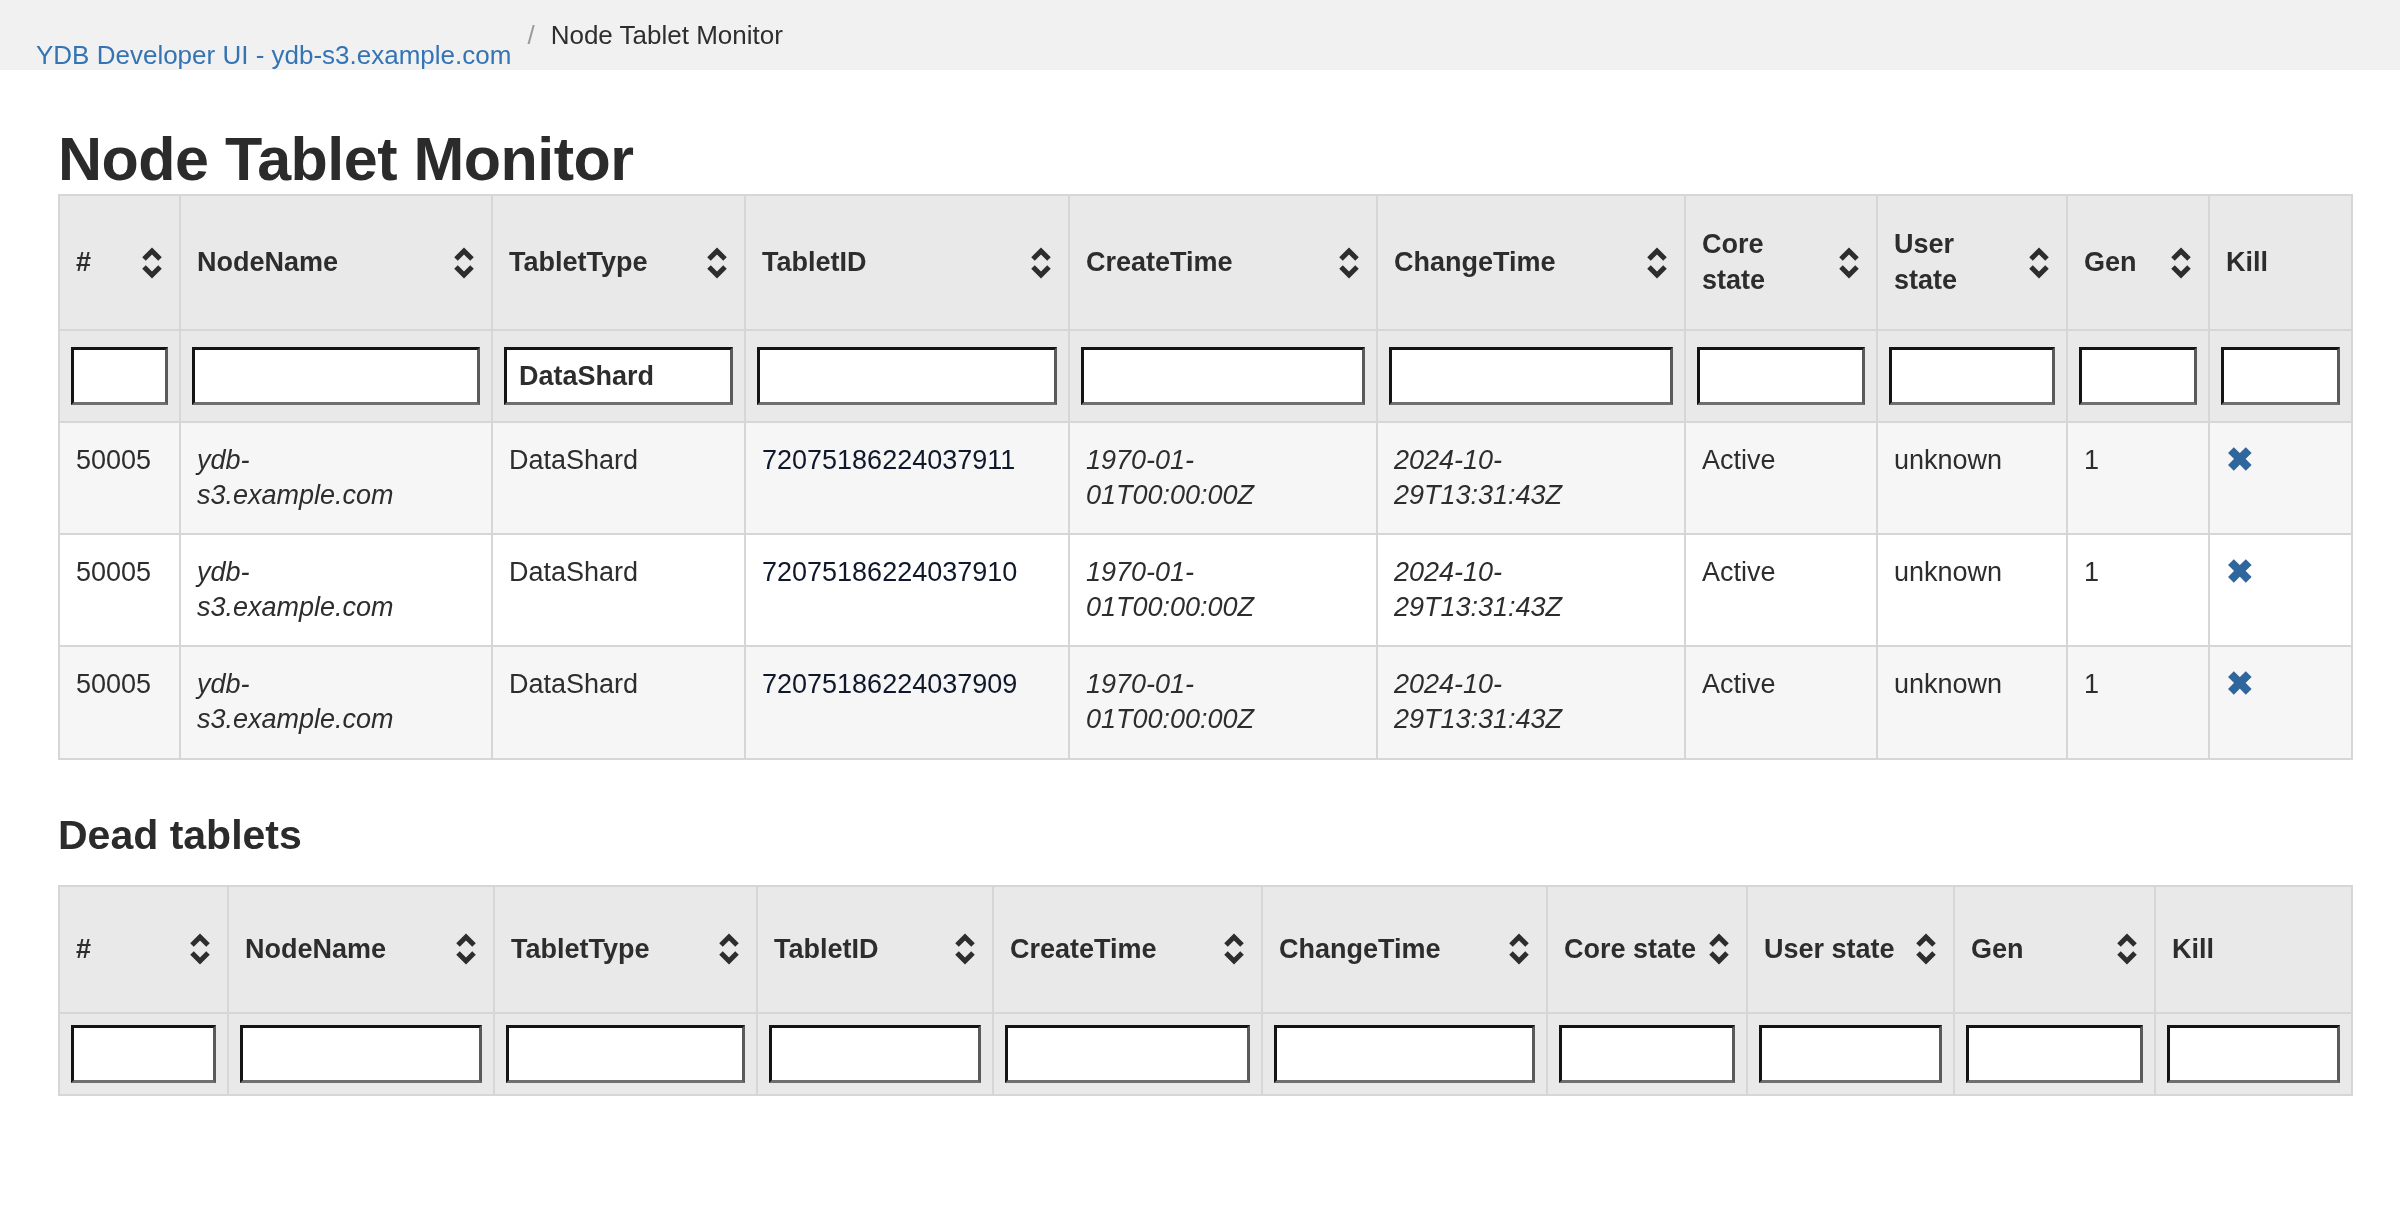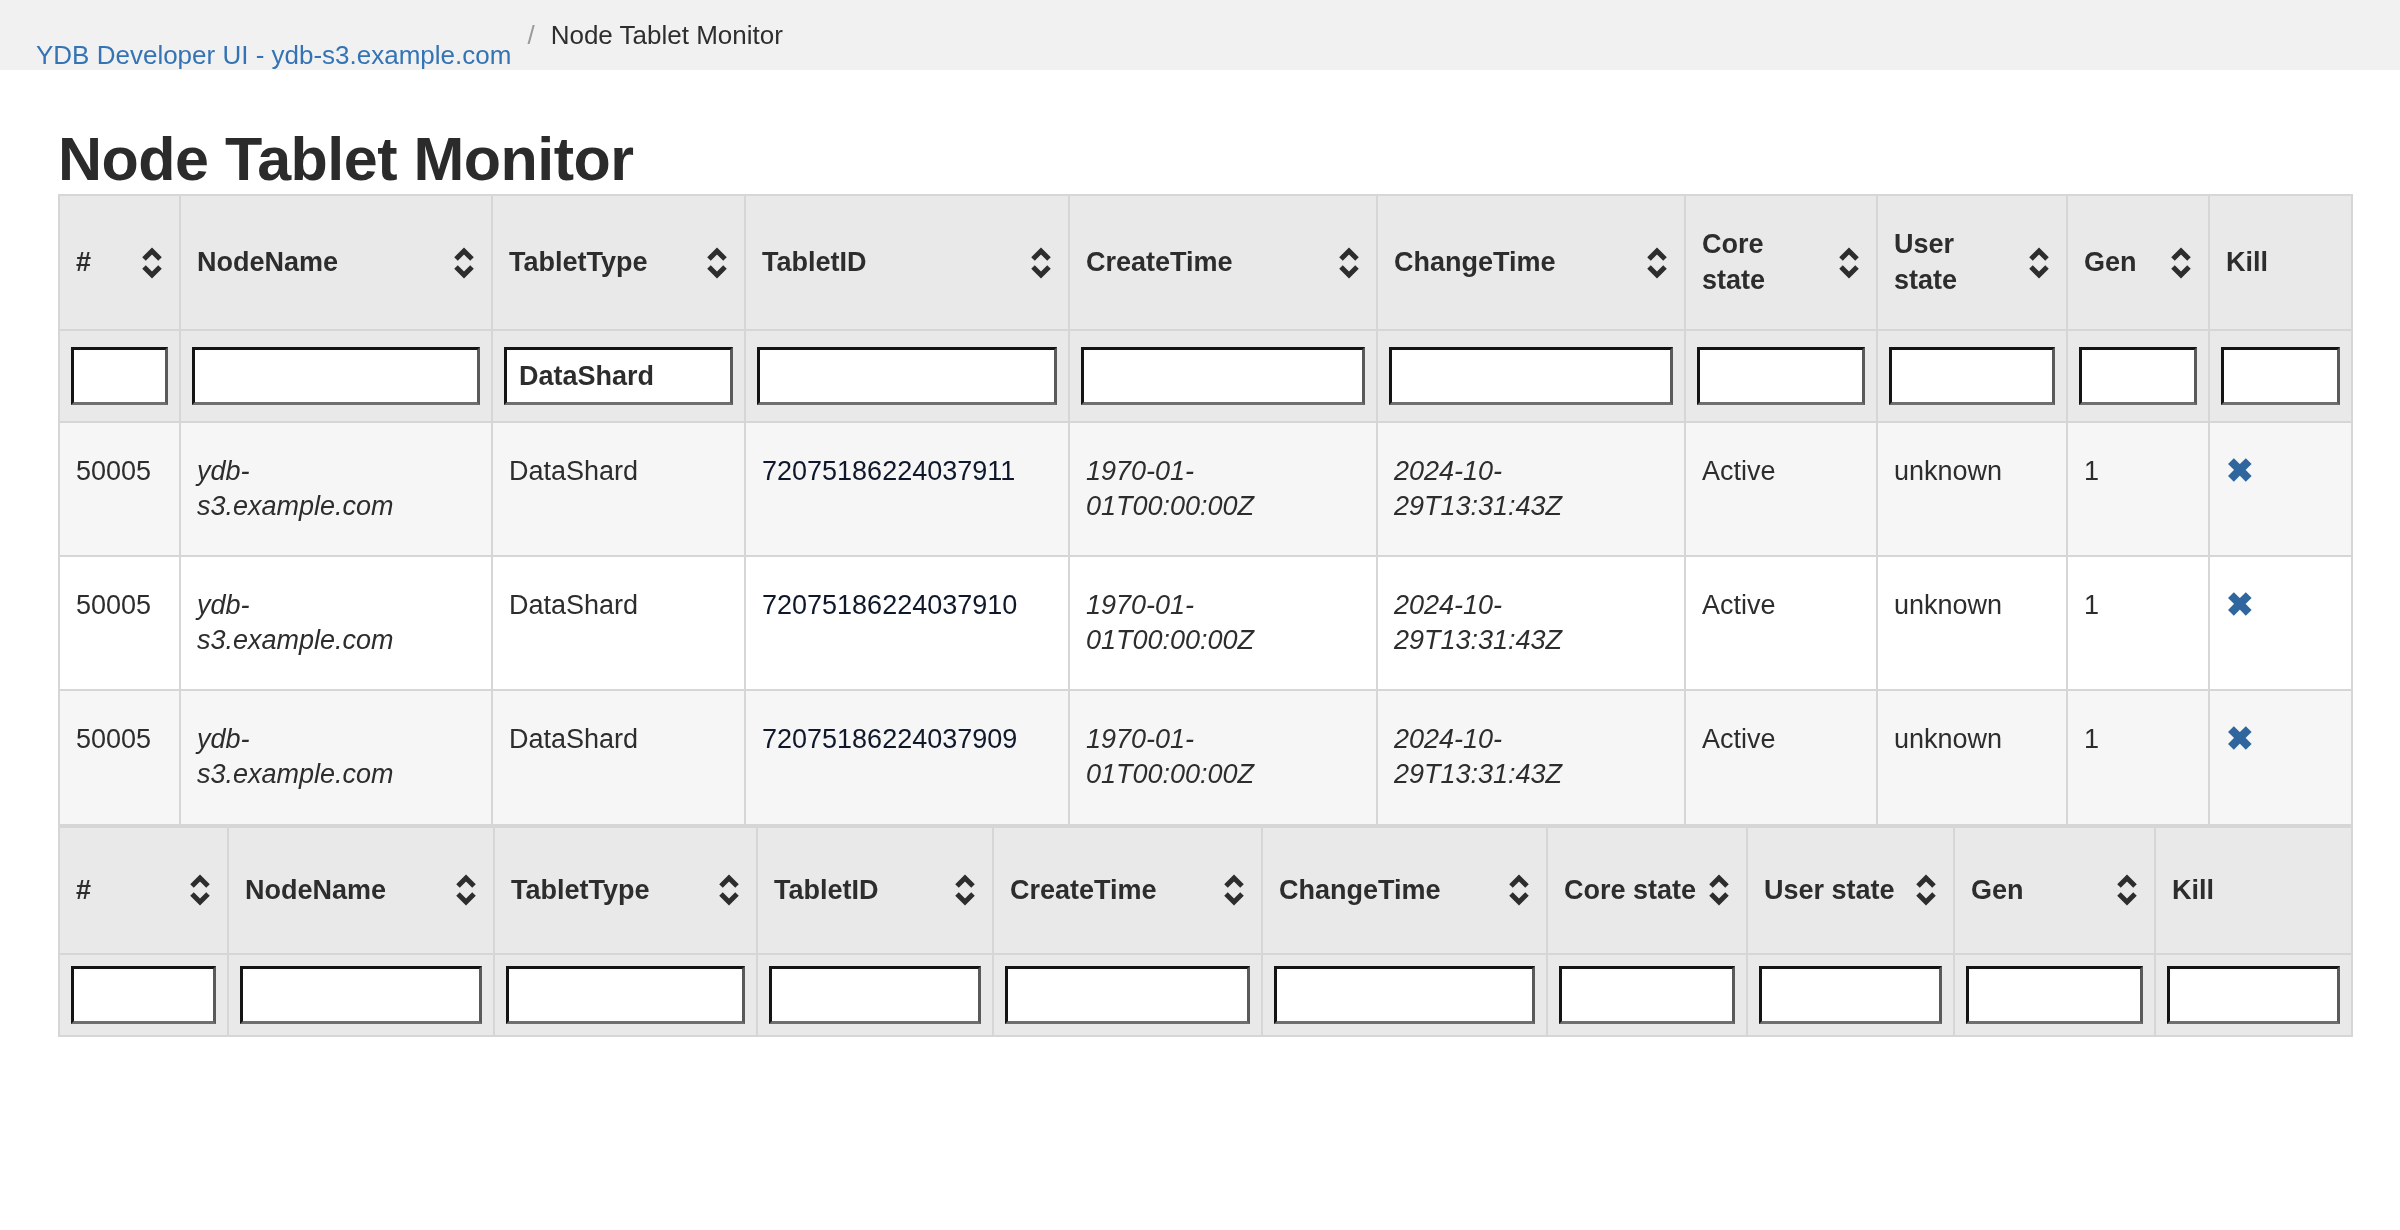--- a/index.html
+++ b/index.html
@@ -51,21 +51,21 @@
   tr.flt input {
     display: block; width: 100%; height: 58px;
     border: 3px solid; border-color: #141414 #5a5a5a #6f6f6f #141414;
     background: #fff; font-family: "Liberation Sans", sans-serif;
     font-size: 27px; font-weight: 700; color: #2d2d2d;
     padding: 0 12px; border-radius: 0; outline: none;
   }
 
   
   tbody.data tr td {
-    vertical-align: top; padding: 31px 16px; height: 112px;
+    vertical-align: top; padding: 20px 16px; height: 112px;
     line-height: 1.3; color: #2d2d2d; background: #fff;
   }
   tbody.data tr:nth-child(odd) td { background: #f6f6f6; }
   .wrapnarrow { display: inline-block; max-width: 215px; font-style: italic; }
   a.tid { color: #0f172a; text-decoration: none; cursor: pointer; }
   button.kill-btn {
     background: none; border: none; padding: 0; cursor: pointer;
     color: #2f669e; font-size: 33px; font-weight: 700; line-height: 1;
     font-family: "Liberation Sans", sans-serif;
   }
@@ -251,20 +251,21 @@
         <td><span class="wrapnarrow">1970-01-01T00:00:00Z</span></td>
         <td><span class="wrapnarrow">2024-10-29T13:31:43Z</span></td>
         <td>Active</td>
         <td>unknown</td>
         <td>1</td>
         <td><button class="kill-btn">✖</button></td>
       </tr>
     </tbody>
   </table>
 
+  <h2 class="section-heading dead-heading">Dead tablets</h2>
 
   <table class="tbl dead">
     <colgroup>
       <col style="width:169px">
         <col style="width:266px">
         <col style="width:263px">
         <col style="width:236px">
       <col style="width:269px">
         <col style="width:285px">
         <col style="width:200px">

